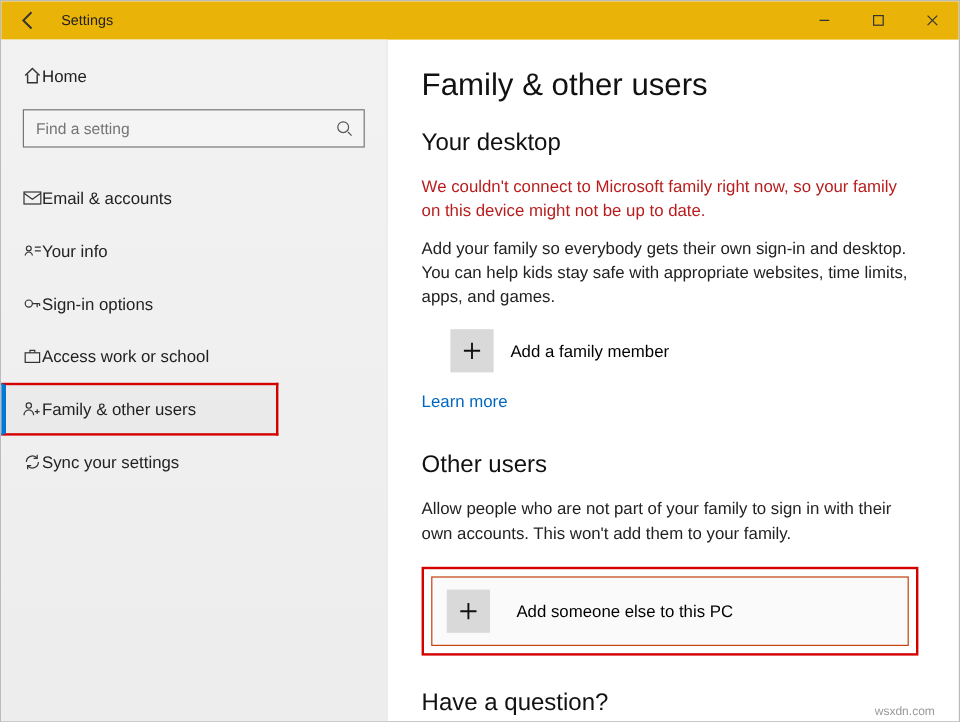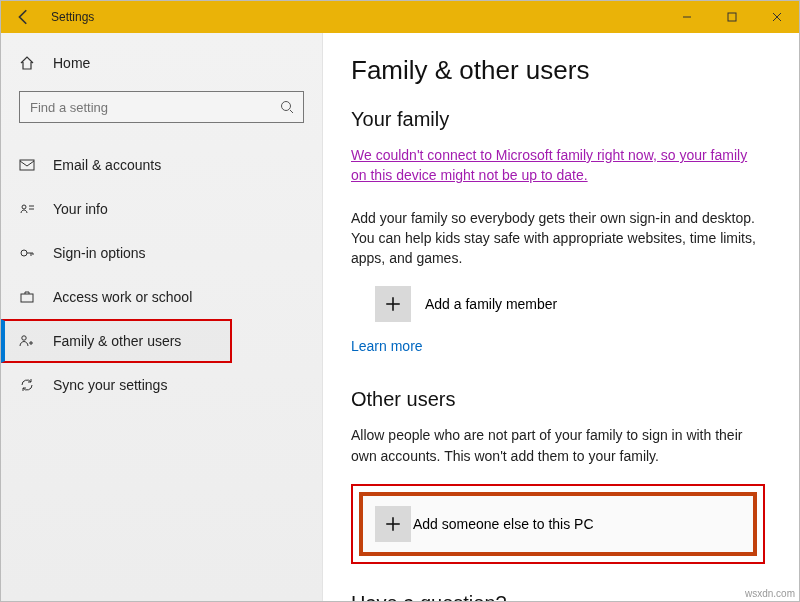--- a/index.html
+++ b/index.html
@@ -18,56 +18,56 @@
   .titlebar-title { font-size: 12px; color: #222; }
   .win-controls { display: flex; }
   .win-controls div { width: 45px; height: 32px; display: flex; align-items: center; justify-content: center; }
   .win-controls svg { width: 10px; height: 10px; }
   .body { flex: 1; display: flex; min-height: 0; }
   .sidebar {
     width: 322px; background: linear-gradient(180deg,#f2f2f2 0%,#ededed 100%);
     border-right: 1px solid #e3e3e3; padding-top: 8px; display: flex; flex-direction: column;
   }
   .home-row, .nav-item {
-    display: flex; align-items: center; gap: 18px; height: 44px; padding-left: 18px;
+    display: flex; align-items: center; height: 44px; padding-left: 18px;
     font-size: 14px; color: #222;
   }
   .nav-item.selected { border-left: 4px solid #0078d4; padding-left: 14px; background: rgba(0,0,0,0.02);}
   .search-box {
     margin: 6px 18px 20px 18px; height: 32px; border: 1px solid #777;
     display: flex; align-items: center; padding: 0 8px; background: #f4f4f4;
   }
   .search-box input {
     flex: 1; border: none; outline: none; background: transparent; font-size: 13px; color: #555;
   }
   .category-label { font-weight: 600; font-size: 14px; padding: 6px 18px 10px 18px; color: #111; }
   .icon { width: 16px; height: 16px; flex: 0 0 16px; color: #333; }
   .red-box { border: 2px solid #d40000; }
   .content {
     flex: 1; overflow-y: auto; padding: 22px 34px 10px 28px;
   }
   .content h1 { font-weight: 400; font-size: 26px; margin: 0 0 22px 0; color: #111;}
   .content h2 { font-weight: 400; font-size: 20px; margin: 6px 0 14px 0; color: #111;}
-  .err-text { color: #a21caf; font-size: 14px; line-height: 1.45; margin: 0 0 22px 0; max-width: 420px; text-decoration: underline;}
+  .err-text { color: #b91c1c; font-size: 14px; line-height: 1.45; margin: 0 0 10px 0; max-width: 420px;}
   .desc-text { color: #222; font-size: 14px; line-height: 1.45; margin: 0 0 18px 0; max-width: 420px;}
   .add-row {
     display: flex; align-items: center; gap: 14px; margin-bottom: 12px; margin-left: 24px;
   }
   .plus-tile {
     width: 36px; height: 36px; background: #d9d9d9; display: flex; align-items: center; justify-content: center;
     color: #111;
   }
   .link { color: #0067c0; font-size: 14px; margin: 4px 0 28px 0; display: inline-block;}
   .wide-add {
-    border: 4px solid #c2410c; display: flex; align-items: center; gap: 2px;
+    border: 1px solid #c2410c; display: flex; align-items: center; gap: 22px;
     padding: 10px 12px; max-width: 420px; background:#fafafa;
   }
   .wide-wrap { border: 2px solid #d40000; padding: 6px; max-width: 434px; }
   .footer-credit {
-    position: absolute; bottom: 2px; right: 4px; font-size: 10px; color: #999;
+    position: absolute; bottom: 2px; right: 20px; font-size: 10px; color: #999;
   }
 </style>
 </head>
 <body>
 
 <div class="window">
 
   <div class="titlebar">
     <div class="titlebar-left">
       <span class="back">
@@ -183,21 +183,21 @@
               <path d="M12 2v3h-3M4 14v-3h3" stroke="#333" fill="none"></path>
             </svg>
         </span>
         <span>Sync your settings</span>
       </div>
     </div>
 
     <div class="content">
       <h1>Family &amp; other users</h1>
 
-      <h2>Your family</h2>
+      <h2>Your desktop</h2>
       <p class="err-text">We couldn't connect to Microsoft family right now, so your family on this device might not be up to date.</p>
       <p class="desc-text">Add your family so everybody gets their own sign-in and desktop. You can help kids stay safe with appropriate websites, time limits, apps, and games.</p>
 
       <div class="add-row">
         <div class="plus-tile">
           <svg width="18" height="18" viewBox="0 0 16 16">
               <line x1="8" y1="2" x2="8" y2="14" stroke="#111" stroke-width="1.4"></line>
               <line x1="2" y1="8" x2="14" y2="8" stroke="#111" stroke-width="1.4"></line>
             </svg>
         </div>

